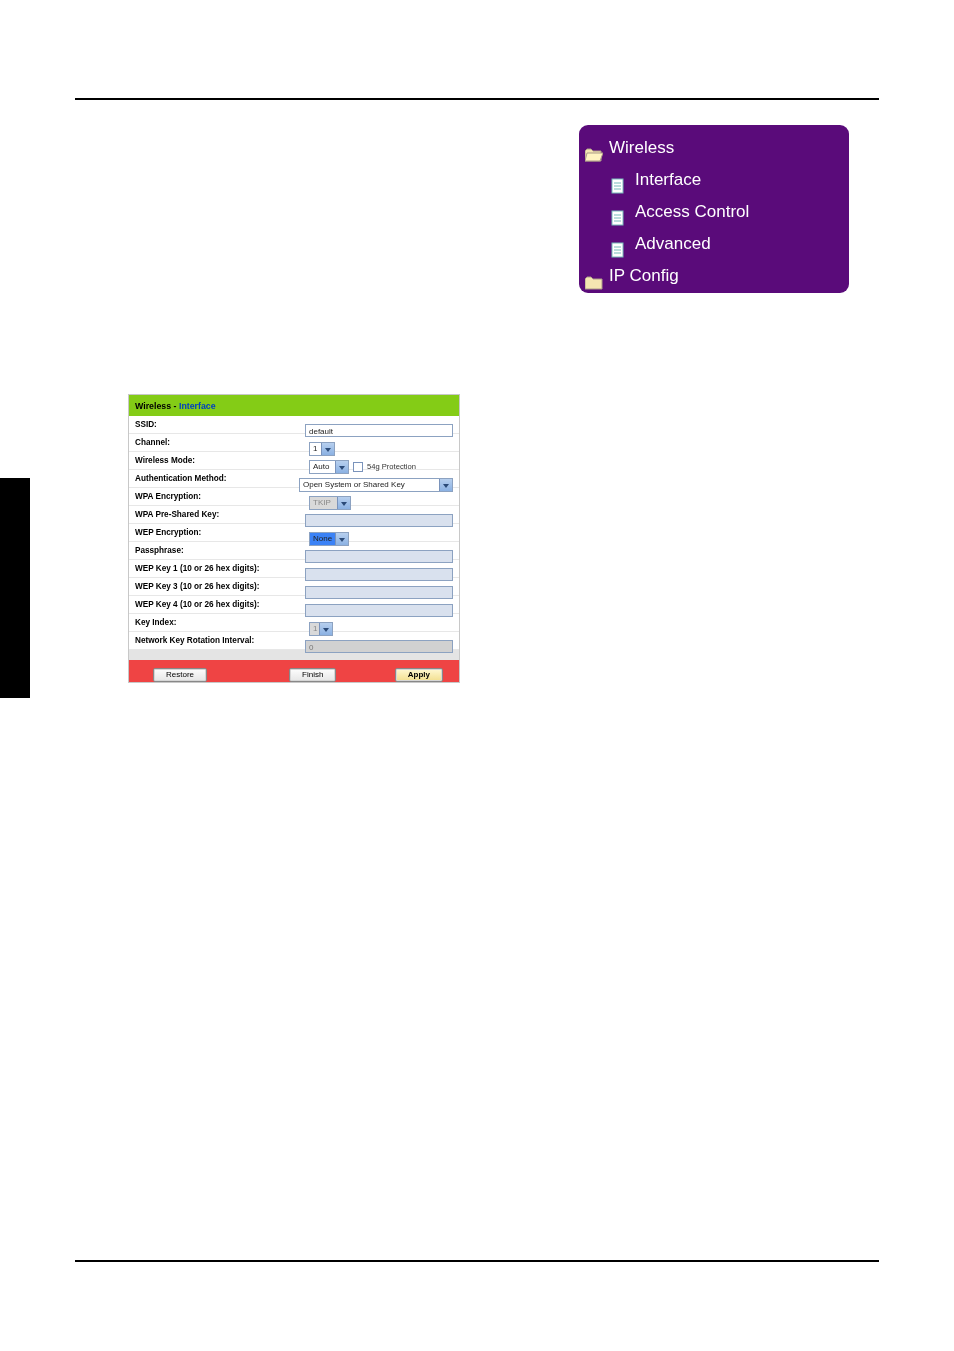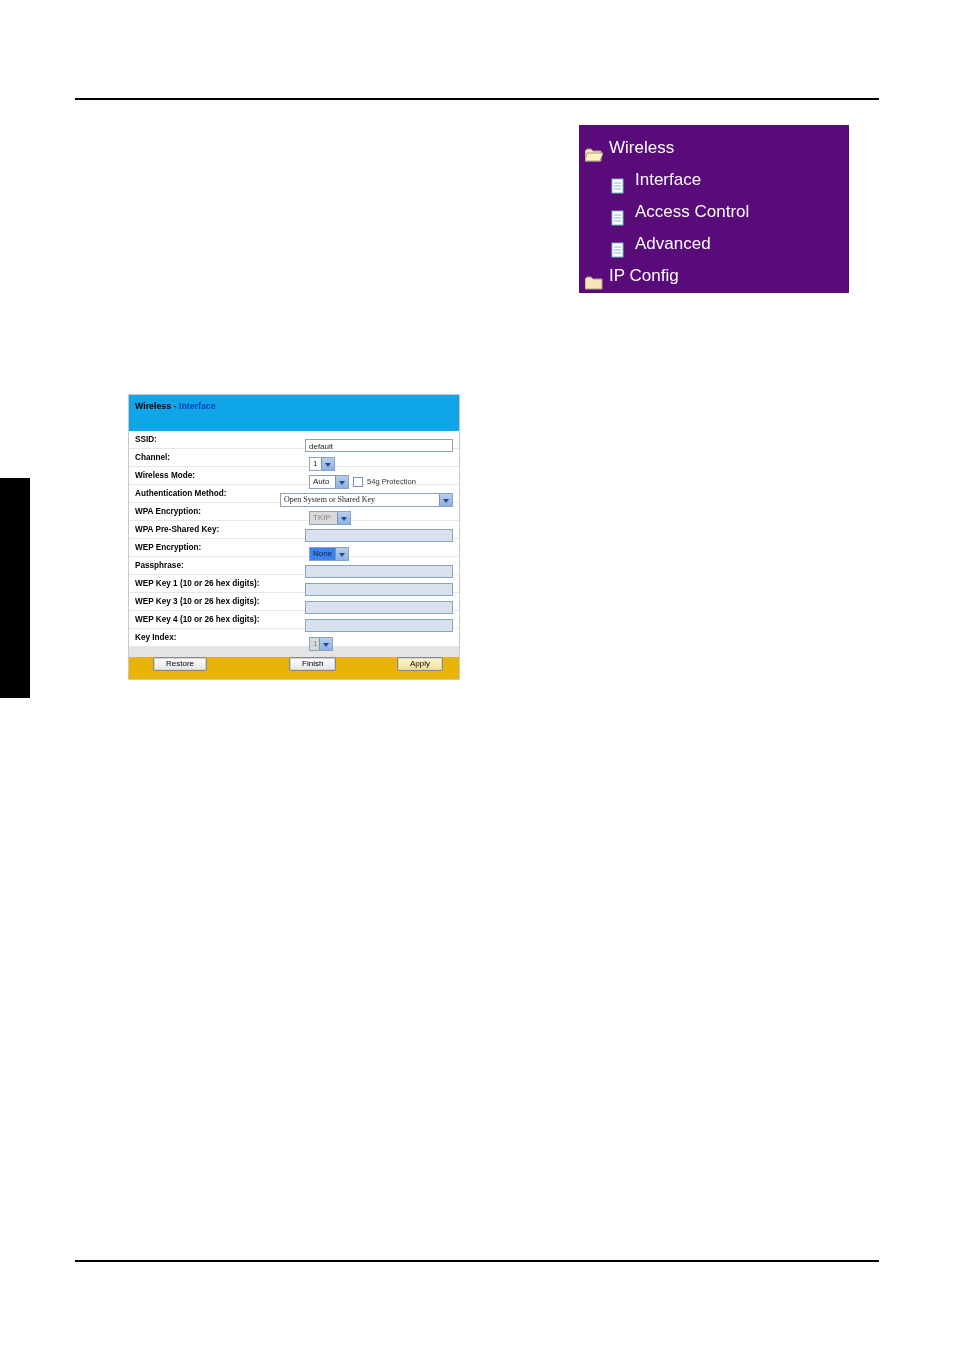--- a/index.html
+++ b/index.html
@@ -36,20 +36,21 @@
     position: absolute;
     left: 579px;
     top: 125px;
     width: 270px;
     height: 168px;
     background: #5a0b7a;
     font-family: Arial, sans-serif;
     font-size: 17px;
     color: #fff;
     padding: 7px 6px 0 6px;
+    border-radius: 9px;
   }
   .nav-item {
     display: flex;
     align-items: center;
     height: 32px;
     line-height: 32px;
     gap: 6px;
   }
   .nav-item.child { padding-left: 26px; }
   .nav-icon {
@@ -61,22 +62,22 @@
     position: absolute;
     left: 128px;
     top: 394px;
     width: 332px;
     border: 1px solid #c8c8c8;
     font-family: Arial, sans-serif;
     font-size: 8.2px;
     background: #fff;
   }
   .wi-title {
-    background: #0ea5e9;
-    padding: 6px 6px 20px 6px;
+    background: #84cc16;
+    padding: 6px 6px 5px 6px;
     font-weight: bold;
     font-size: 8.8px;
     color: #000;
   }
   .wi-title .accent { color: #0040c0; }
   .wi-row {
     display: flex;
     align-items: center;
     height: 18px;
     border-bottom: 1px solid #e7e7e7;
@@ -128,59 +129,59 @@
     content:"";
     position:absolute;
     right:3px; top:5px;
     border-left:3px solid transparent;
     border-right:3px solid transparent;
     border-top:4px solid #2b4a78;
     z-index:1;
   }
   .select.w1 { width: 26px; }
   .select.w2 { width: 40px; }
-  .select.w3 { width: 173px; font-family: Liberation Serif, serif; }
+  .select.w3 { width: 154px; }
   .select.w4 { width: 42px; }
   .select.w5 { width: 24px; }
 
   .chk {
     width:10px; height:10px;
     border:1px solid #7a93bb;
     background:#fff;
     display:inline-block;
   }
   .chk-label { font-size: 7.6px; color:#333; font-weight:normal; }
 
   .wi-sep {
     height: 10px;
     background: #e4e4e4;
   }
 
   .wi-buttons {
     display:flex;
-    align-items:flex-start;
+    align-items:flex-end;
     height: 22px;
-    background:#eab308;
+    background:#ef4444;
     padding: 0 4px;
   }
   .btn {
     height: 14px;
     padding: 0 12px;
     font-size: 8px;
     border: 1px solid #888;
     background: linear-gradient(#fdfdfd,#e6e6e6);
     border-radius:2px;
     line-height:12px;
     color:#000;
     display:inline-flex;
     align-items:center;
     justify-content:center;
     box-shadow: 0 0 0 1px #d6d6d6 inset;
   }
-  .btn.apply { background: linear-gradient(#fff8d2,#f2df8f); }
+  .btn.apply { background: linear-gradient(#fff8d2,#f2df8f); font-weight: bold; }
   .btn-spacer { width: 82px; }
   .btn-spacer2 { flex:1; }
 </style>
 </head>
 <body>
 
 <div class="page-rule top"></div>
 <div class="page-rule bottom"></div>
 <div class="sidebar-chapter"></div>
 
@@ -319,20 +320,26 @@
       </div>
   </div>
 
   <div class="wi-row">
     <div class="wi-label">Key Index:</div>
     <div class="wi-field">
         <div class="select w5 gray">1</div>
       </div>
   </div>
 
+  <div class="wi-row">
+    <div class="wi-label">Network Key Rotation Interval:</div>
+    <div class="wi-field">
+        <div class="txt-input gray wide">0</div>
+      </div>
+  </div>
 
   <div class="wi-sep"></div>
 
   <div class="wi-buttons">
     <div style="width:20px"></div>
     <div class="btn">Restore</div>
     <div class="btn-spacer"></div>
     <div class="btn">Finish</div>
     <div class="btn-spacer2"></div>
     <div class="btn apply">Apply</div>

